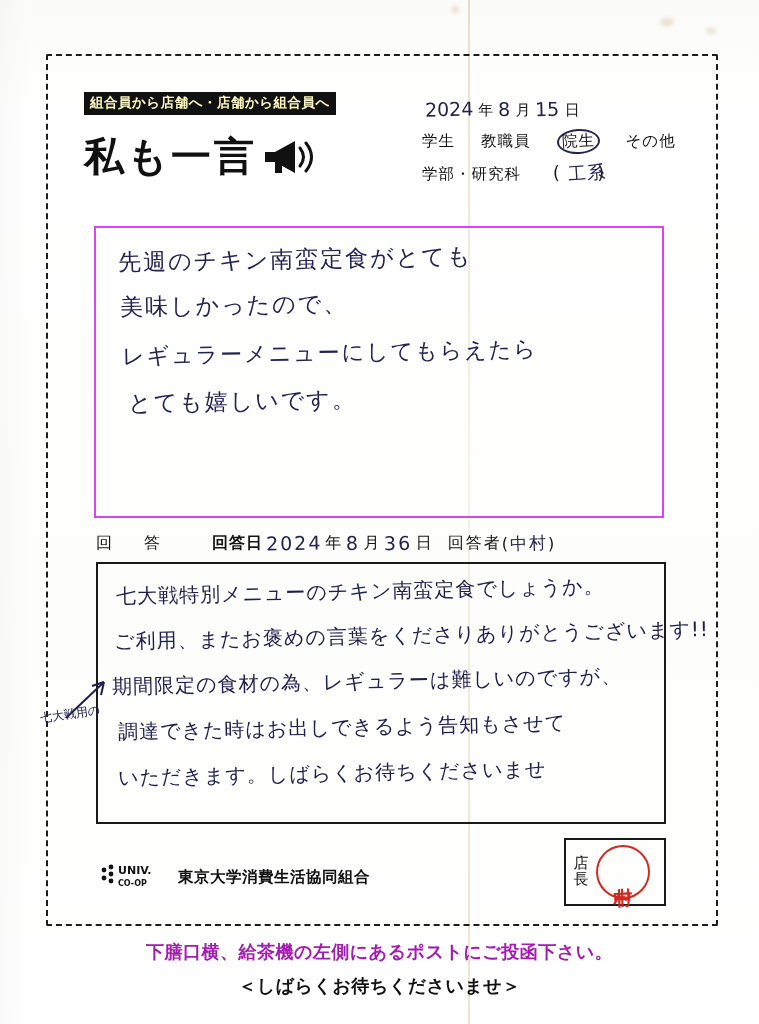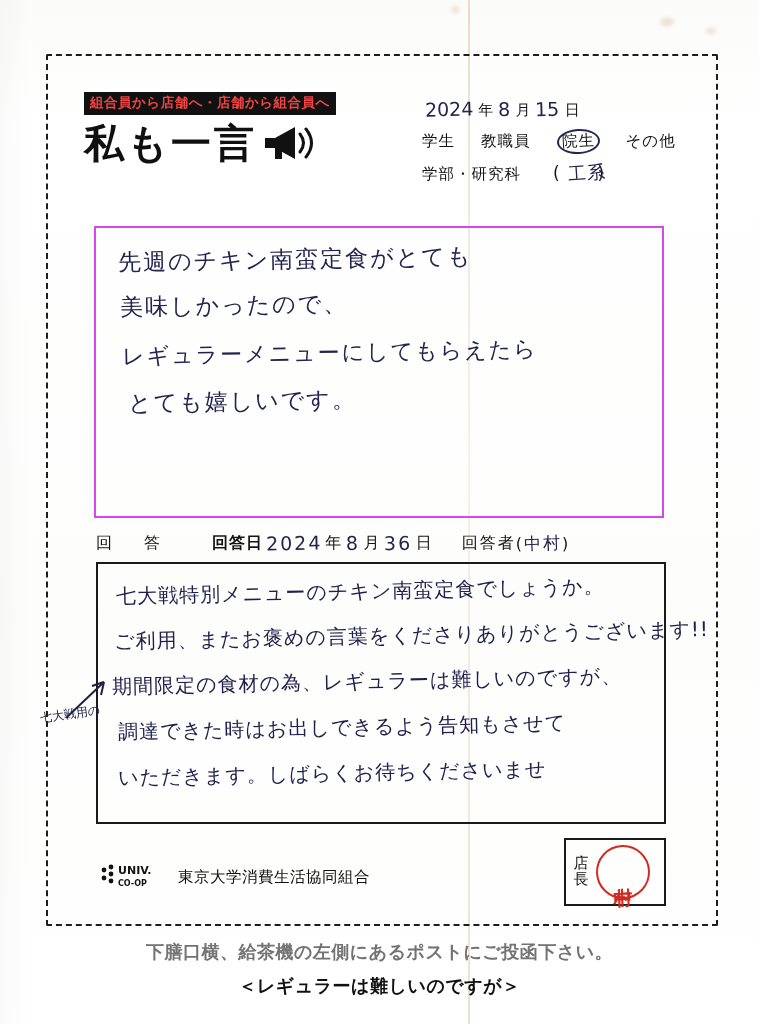--- a/index.html
+++ b/index.html
@@ -60,32 +60,32 @@
   }
   #title-block {
     position: absolute;
     left: 0;
     top: 0;
     width: 286px;
   }
   #ribbon {
     display: inline-block;
     background: #111;
-    color: #ef4444;
+    color: #fef9c3;
     font-size: 13.5px;
     font-weight: bold;
     letter-spacing: 0.5px;
     padding: 2px 6px 3px 6px;
     white-space: nowrap;
     font-family: "DejaVu Sans", sans-serif;
   }
   #big-title {
-    margin-top: 8px;
-    display: flex;
-    align-items: center;
+    margin-top: 21px;
+    display: flex;
+    align-items: flex-end;
     gap: 4px;
   }
   #big-title .jp {
     font-family: "DejaVu Sans", sans-serif;
     font-size: 40px;
     font-weight: bold;
     letter-spacing: 3px;
     line-height: 1;
     color: #101010;
   }
@@ -264,21 +264,21 @@
     align-items: center;
     gap: 8px;
   }
   #coop-logo {
     width: 74px;
     height: 30px;
     position: relative;
   }
   #coop-text {
     font-size: 15.5px;
-    font-weight: normal;
+    font-weight: bold;
     letter-spacing: 0.5px;
     color: #101010;
   }
 
   
   #stamp-box {
     position: absolute;
     left: 564px;
     top: 838px;
     width: 98px;
@@ -317,21 +317,21 @@
     position: absolute;
     left: 0;
     right: 0;
     top: 940px;
     text-align: center;
   }
   #bottom-note .line1 {
     font-size: 18px;
     font-weight: bold;
     letter-spacing: 0.5px;
-    color: #737373;
+    color: #a21caf;
   }
   #bottom-note .line2 {
     margin-top: 10px;
     font-size: 18px;
     font-weight: bold;
     letter-spacing: 0.5px;
     color: #111;
   }
 </style>
 </head>
@@ -398,21 +398,21 @@
 
 <div id="answer-header">
   <span class="label-kaito">回　答</span>
   <span class="sub">回答日</span>
   <span class="num hw">2024</span>
   <span>年</span>
   <span class="num hw">8</span>
   <span>月</span>
   <span class="num hw">36</span>
   <span>日</span>
-  <span style="margin-left:28px;">回答者</span>
+  <span style="margin-left:14px;">回答者</span>
   <span>(</span>
   <span id="responder-name" class="hw">中村</span>
   <span>)</span>
 </div>
 
 <div id="answer-box">
   <span class="hw-ans" style="left:18px; top:14px;">七大戦特別メニューのチキン南蛮定食でしょうか。</span>
   <span class="hw-ans" style="left:16px; top:58px;">ご利用、またお褒めの言葉をくださりありがとうございます!!</span>
   <span class="hw-ans" style="left:14px; top:104px;">期間限定の食材の為、レギュラーは難しいのですが、</span>
   <span class="hw-ans" style="left:20px; top:150px;">調達できた時はお出しできるよう告知もさせて</span>
@@ -443,14 +443,14 @@
 <div id="stamp-box">
   <div id="stamp-label">
     <div>店</div>
     <div>長</div>
   </div>
   <div id="stamp-seal">中村</div>
 </div>
 
 <div id="bottom-note">
   <div class="line1">下膳口横、給茶機の左側にあるポストにご投函下さい。</div>
-  <div class="line2">＜レギュラーは難しいのですが＞</div>
+  <div class="line2">＜しばらくお待ちくださいませ＞</div>
 </div>
 
 </body></html>

